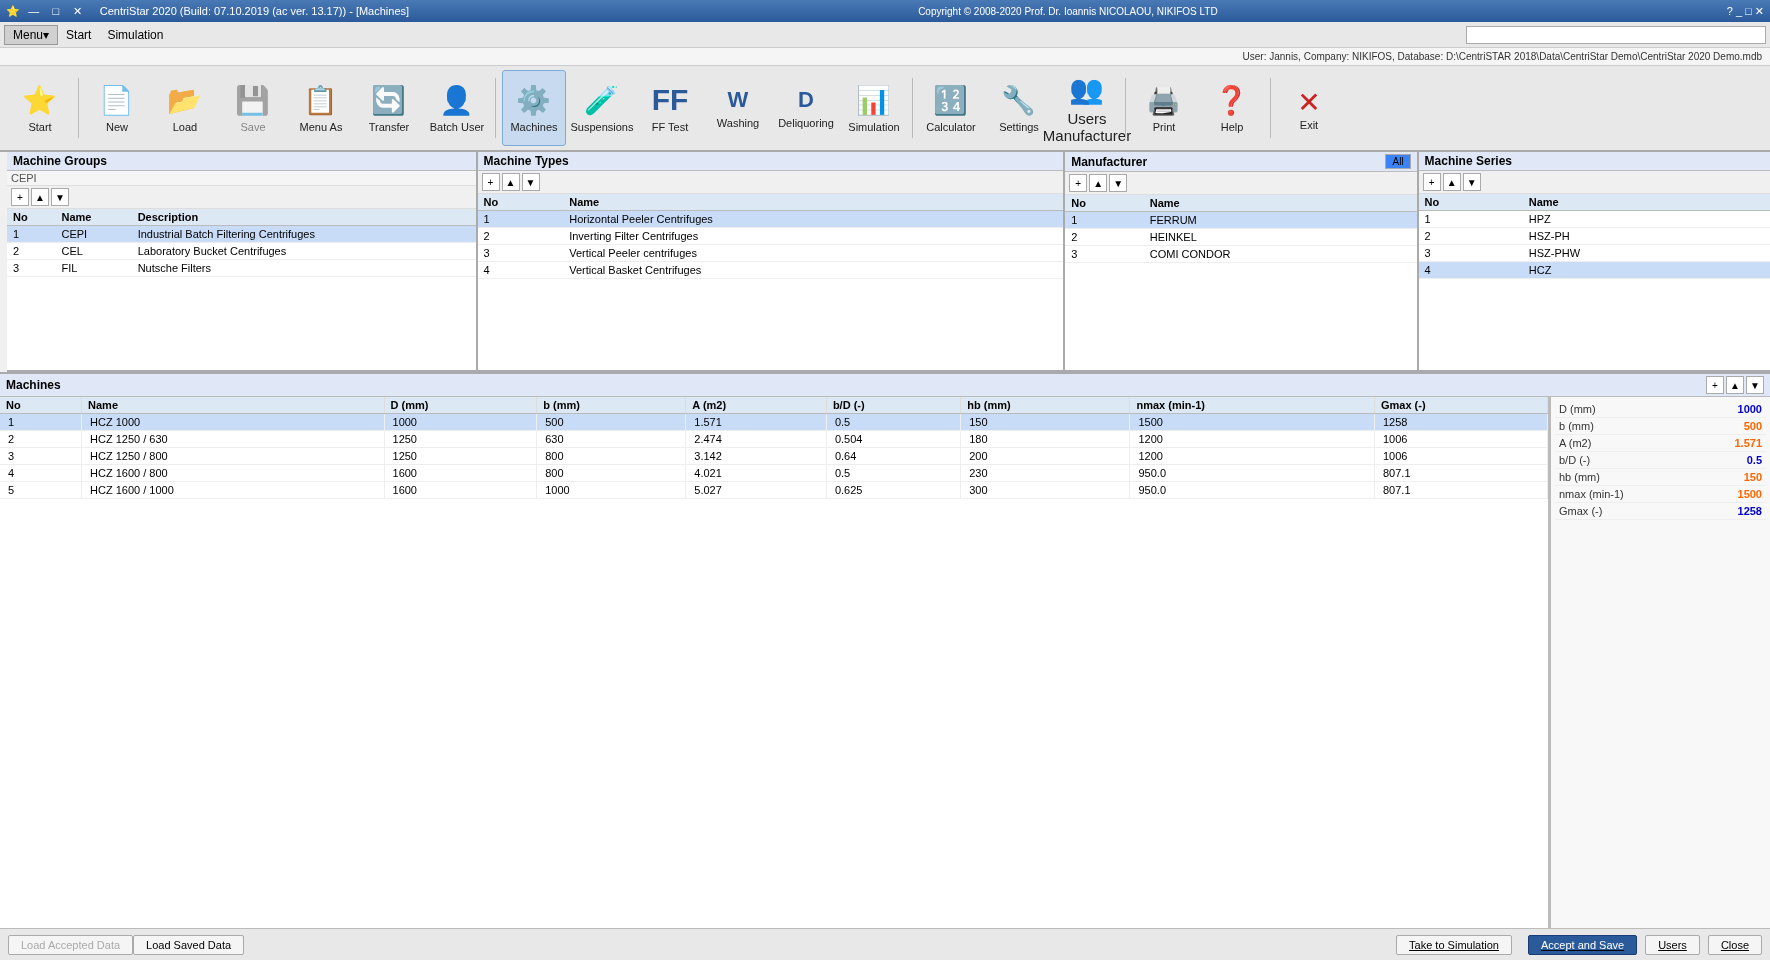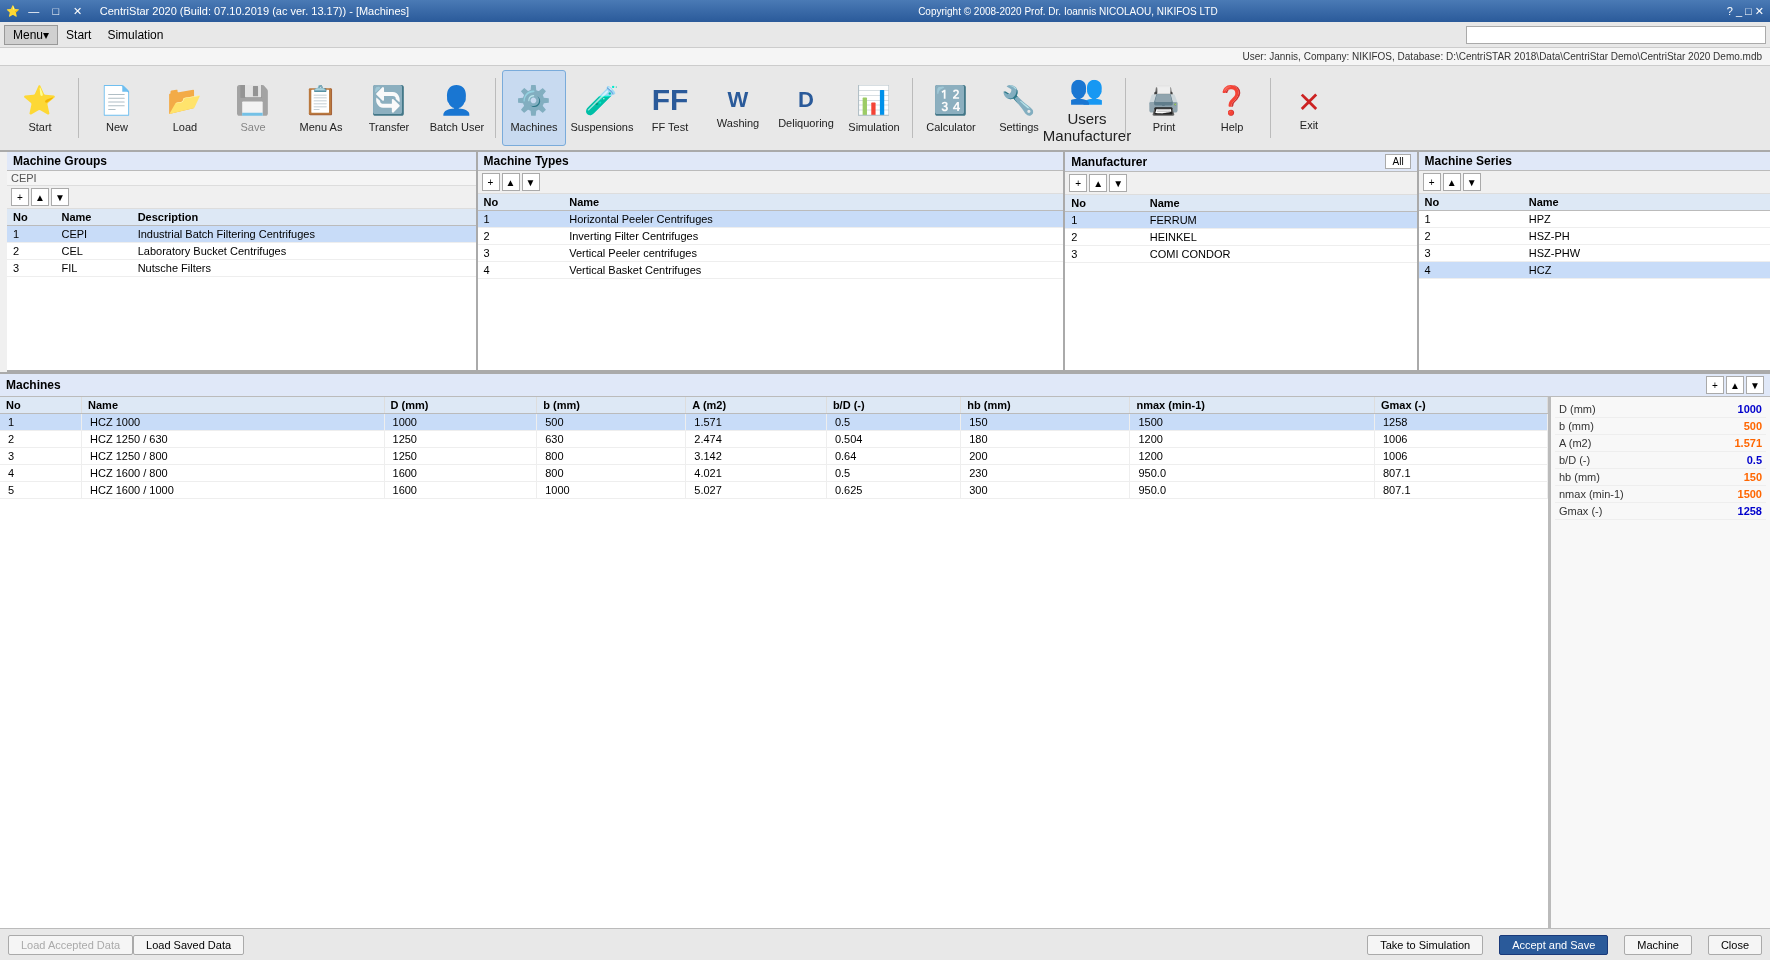--- a/index.html
+++ b/index.html
@@ -151,21 +151,21 @@
       border: 1px solid #aaa;
       background: #fff;
       cursor: pointer;
       font-size: 10px;
       display: flex; align-items: center; justify-content: center;
       padding: 0;
     }
     .all-btn {
       padding: 1px 6px;
       border: 1px solid #aaa;
-      background: #ffffff;
+      background: #3b82f6;
       cursor: pointer;
       font-size: 10px;
     }
 
     .panel-table {
       width: 100%;
       border-collapse: collapse;
       font-size: 11px;
     }
     .panel-table th {
@@ -250,31 +250,31 @@
     #statusbar {
       height: 32px;
       background: #e8e8e8;
       border-top: 1px solid #bbb;
       display: flex;
       align-items: center;
       justify-content: space-between;
       padding: 0 8px;
     }
     .status-left { display: flex; gap: 0; }
-    .status-right { display: flex; gap: 16px; }
+    .status-right { display: flex; gap: 8px; text-decoration: underline; }
     .status-btn {
       padding: 3px 12px;
       border: 1px solid #aaa;
       background: #f5f5f5;
       cursor: pointer;
       font-size: 11px;
       border-radius: 2px;
     }
     .status-btn.disabled { color: #aaa; cursor: default; }
-    .status-btn.primary { background: #2a5a9a; color: white; border-color: #1a3a7a; }
+    .status-btn.primary { background: #2a5a9a; color: white; border-color: #1a3a7a; margin-left: 8px; }
 
     
     #search-input {
       flex: 1;
       max-width: 300px;
       height: 18px;
       border: 1px solid #aaa;
       padding: 0 4px;
       font-size: 11px;
     }
@@ -691,16 +691,16 @@
 </div>
 
 <div id="statusbar">
   <div class="status-left">
     <button class="status-btn disabled">Load Accepted Data</button>
     <button class="status-btn">Load Saved Data</button>
   </div>
   <div class="status-right">
     <button class="status-btn">Take to Simulation</button>
     <button class="status-btn primary">Accept and Save</button>
-    <button class="status-btn">Machine</button>
+    <button class="status-btn">Users</button>
     <button class="status-btn">Close</button>
   </div>
 </div>
 
 </body></html>

